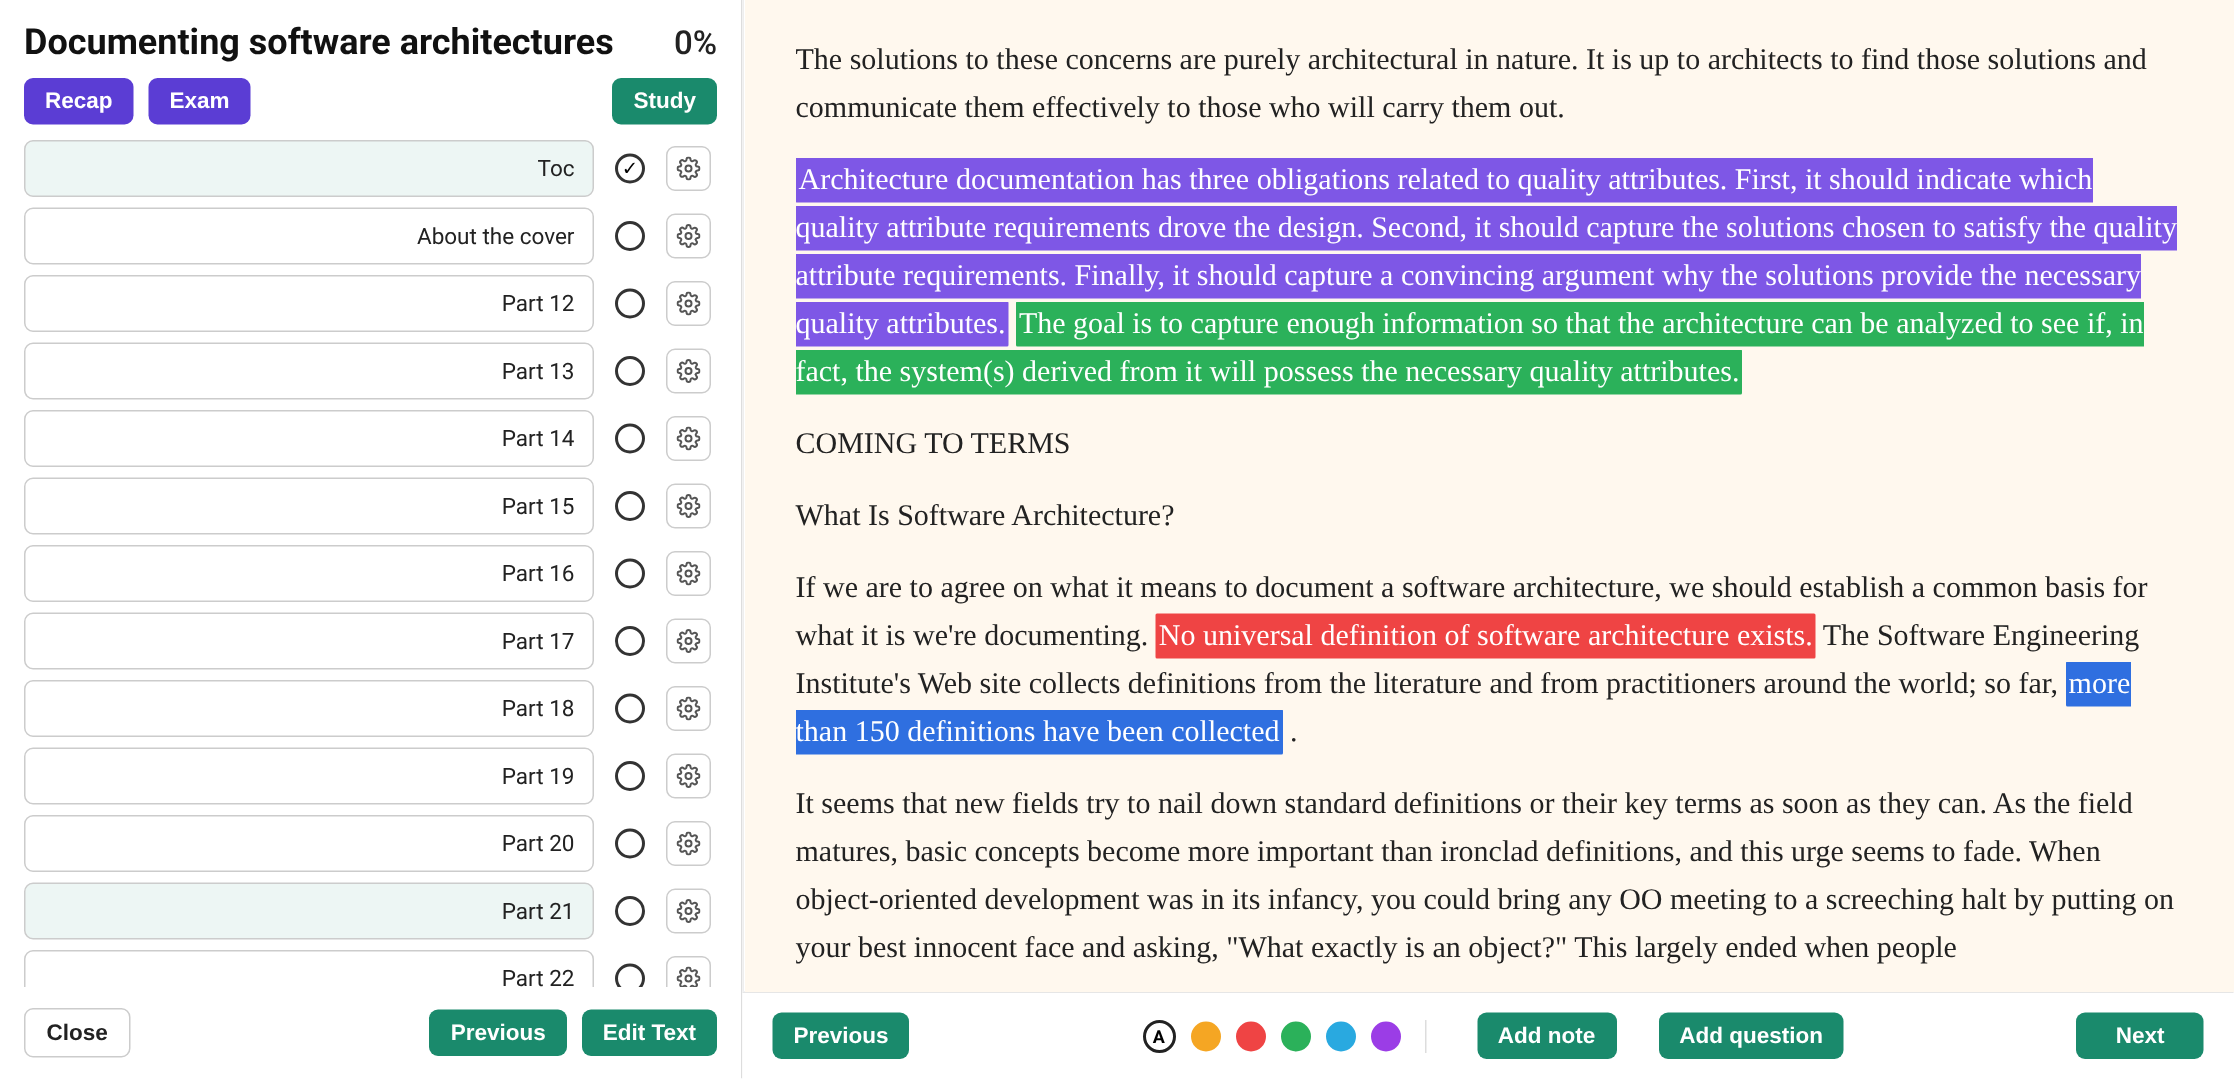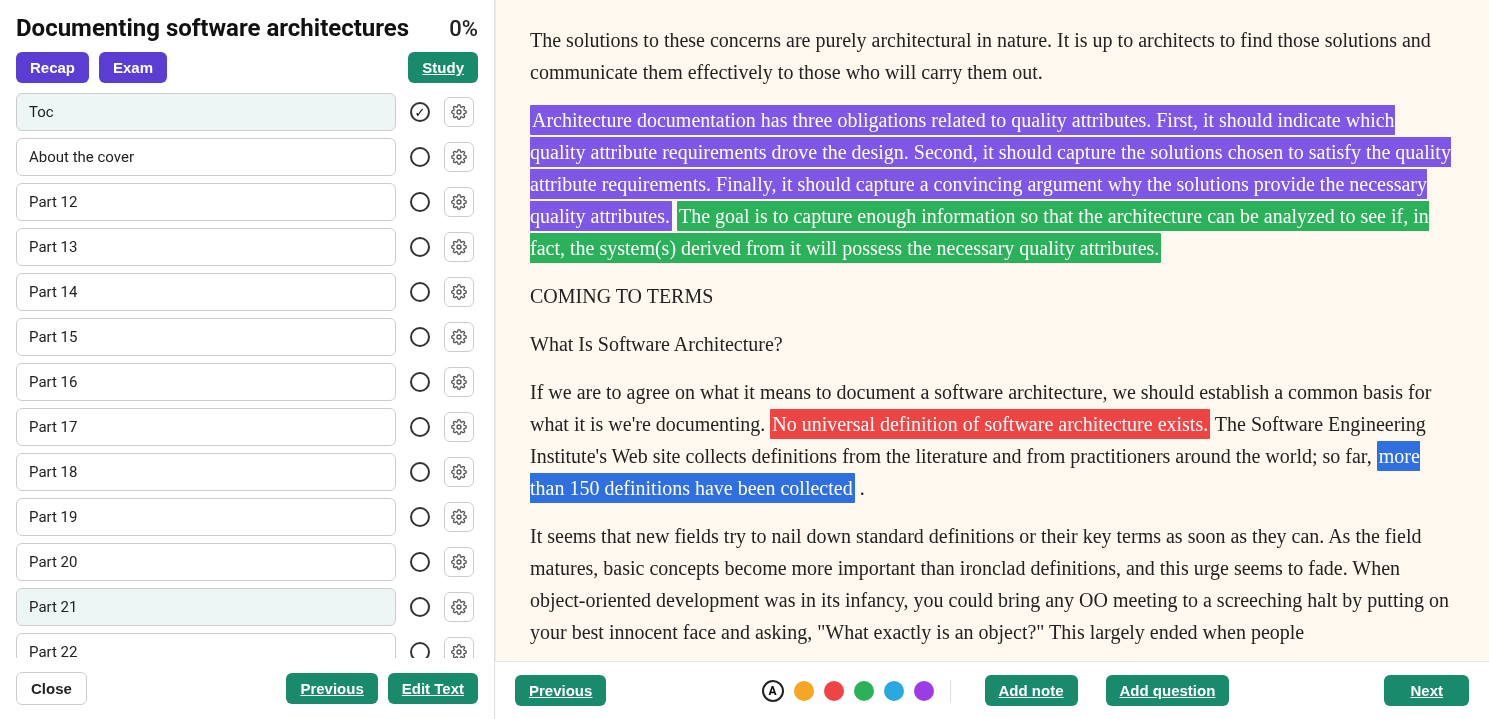--- a/index.html
+++ b/index.html
@@ -44,21 +44,21 @@
   .btn {
     border: none;
     border-radius: 6px;
     padding: 7px 14px;
     font-size: 15px;
     font-weight: 600;
     cursor: pointer;
     color: #fff;
   }
   .btn-purple { background: #5b3dd4; }
-  .btn-green  { background: #1a8a6c; text-decoration: underline; }
+  .btn-green  { background: #1a8a6c; }
   .btn-white  { background: #fff; color: #222; border: 1px solid #ccc; }
   .toolbar-left .btn { margin-right: 6px; }
 
   .parts-list {
     flex: 1;
     overflow-y: auto;
     padding-right: 4px;
   }
   .part-row {
     display: flex;
@@ -68,20 +68,21 @@
   }
   .part-name {
     flex: 1;
     border: 1px solid #ccc;
     border-radius: 6px;
     padding: 9px 12px;
     font-size: 15px;
     color: #222;
     background: #fff;
     cursor: pointer;
+    text-align: right;
   }
   .part-name.selected { background: #edf6f4; }
   .status-circle {
     width: 20px; height: 20px;
     border: 2px solid #333;
     border-radius: 50%;
     display: flex; align-items:center; justify-content:center;
     font-size: 13px;
     cursor: pointer;
     flex-shrink: 0;

